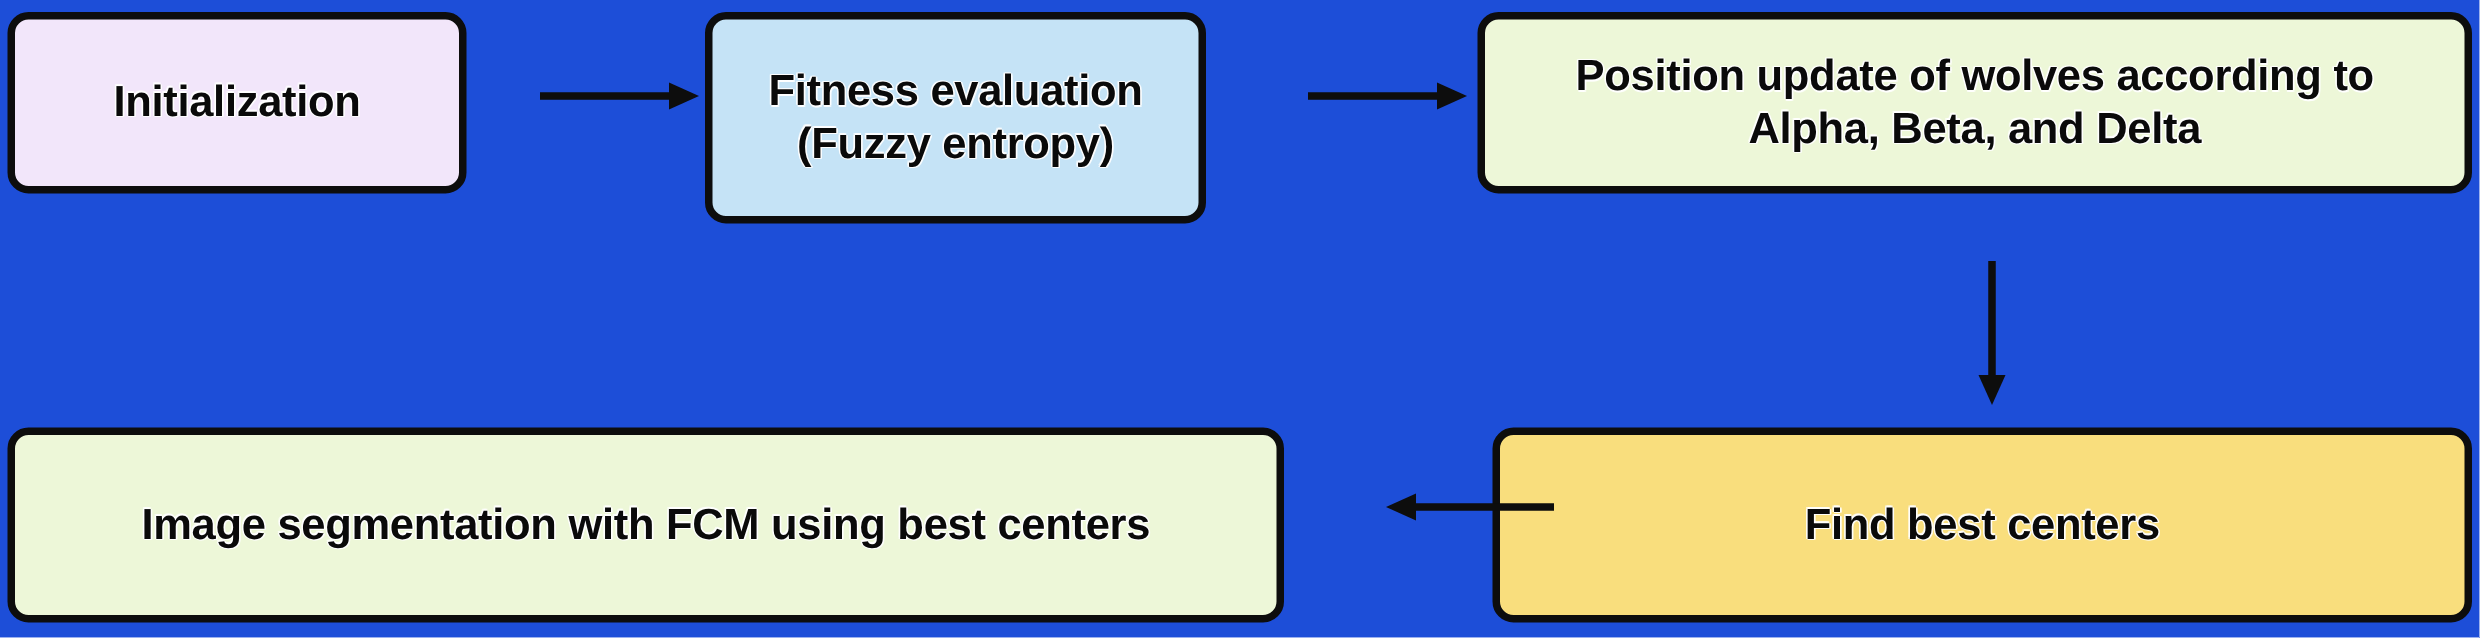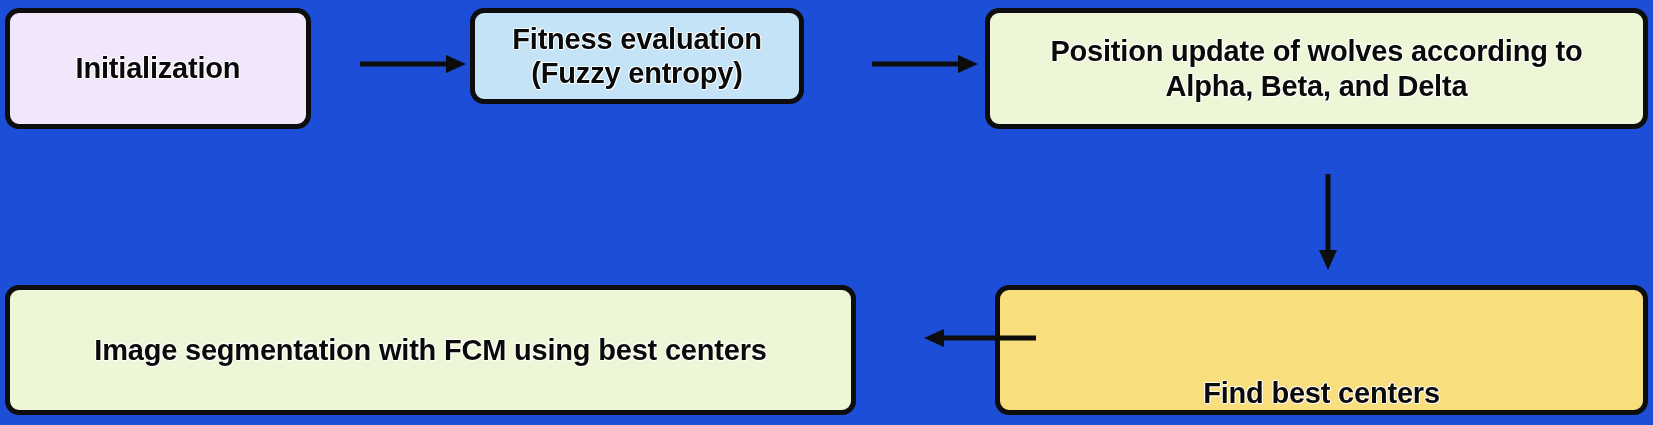--- a/index.html
+++ b/index.html
@@ -41,23 +41,23 @@
       -1px -1px 0 rgba(255,255,255,0.7);
   }
   .node .label {
     display: block;
     padding: 0 14px;
     white-space: pre-line;
   }
 
   
   #node-init        { left: 5px;   top: 8px;   width: 306px; height: 121px; font-size: 29px; }
-  #node-fitness     { left: 470px; top: 8px;   width: 334px; height: 96px; font-size: 29px; text-align: center; }
+  #node-fitness     { left: 470px; top: 8px;   width: 334px; height: 141px; font-size: 29px; text-align: center; }
   #node-position    { left: 985px; top: 8px;   width: 663px; height: 121px; font-size: 29px; }
-  #node-best        { left: 995px; top: 285px; width: 653px; height: 130px; font-size: 29px; align-items: flex-end; }
+  #node-best        { left: 995px; top: 285px; width: 653px; height: 130px; font-size: 29px; }
   #node-segment     { left: 5px;   top: 285px; width: 851px; height: 130px; font-size: 29px; align-items: center; }
 
   
   .conn { position: absolute; }
   .conn svg { display: block; overflow: visible; }
 </style>
 </head>
 <body>
 
 <div id="canvas">

